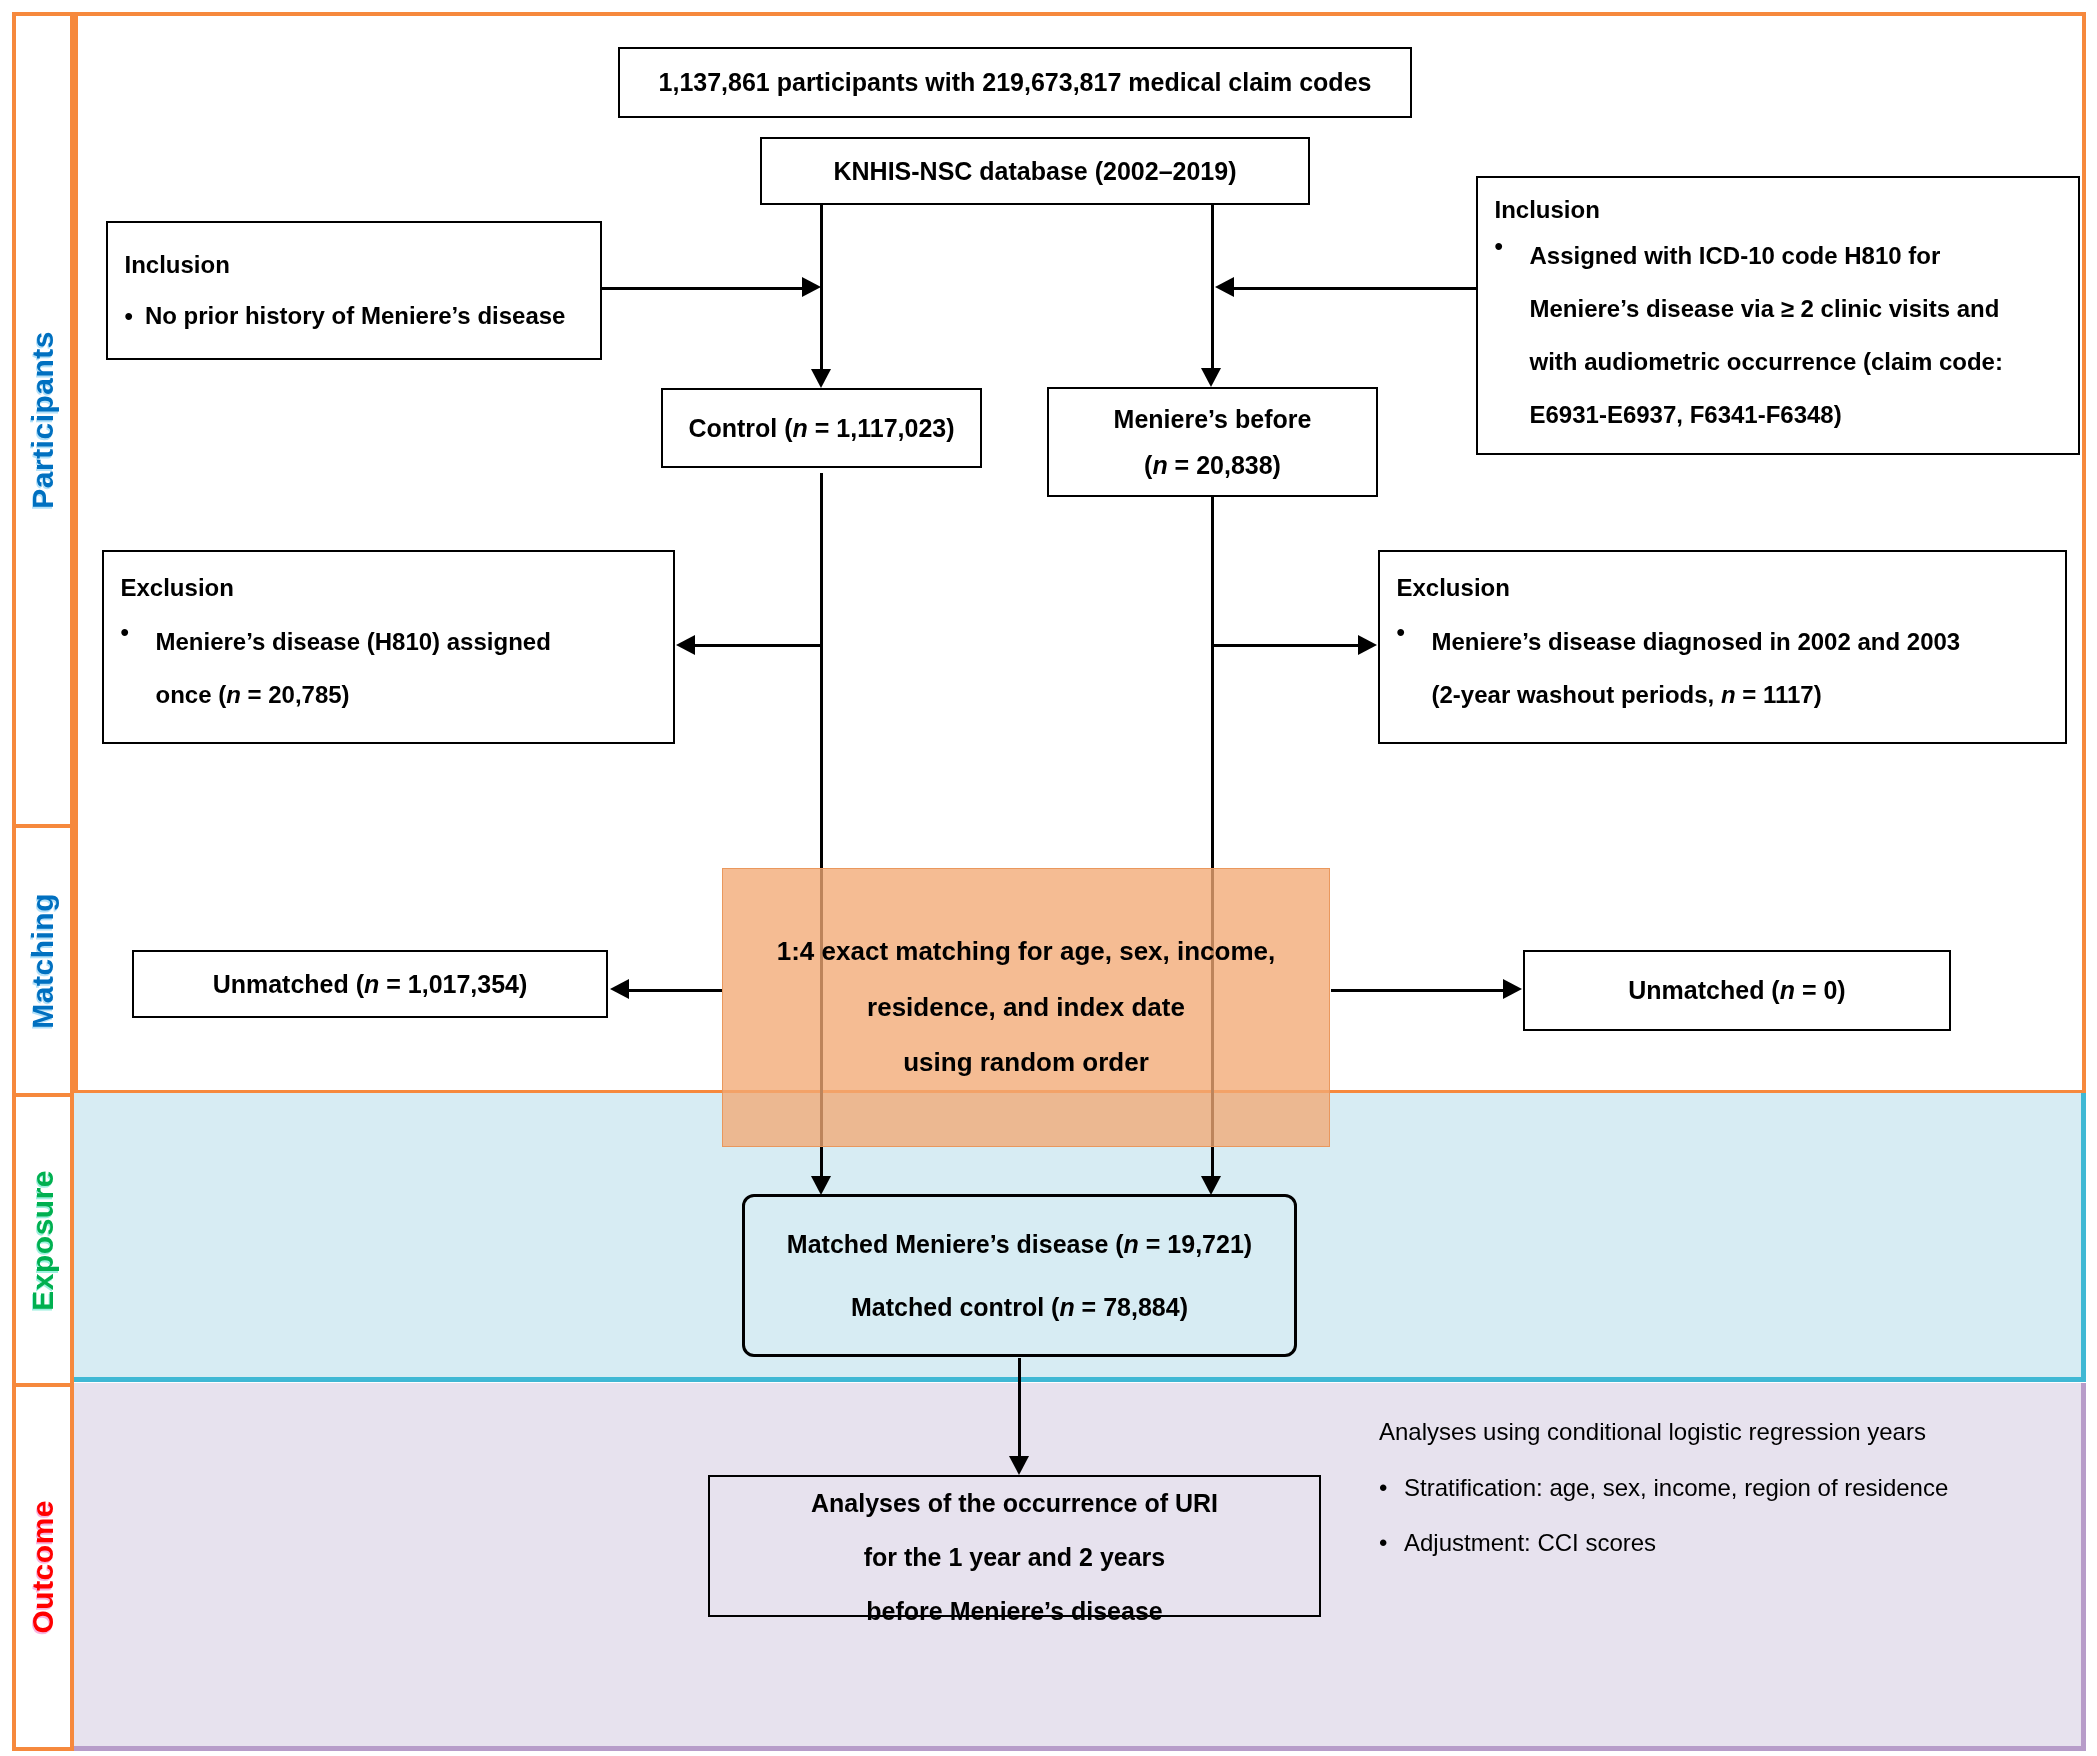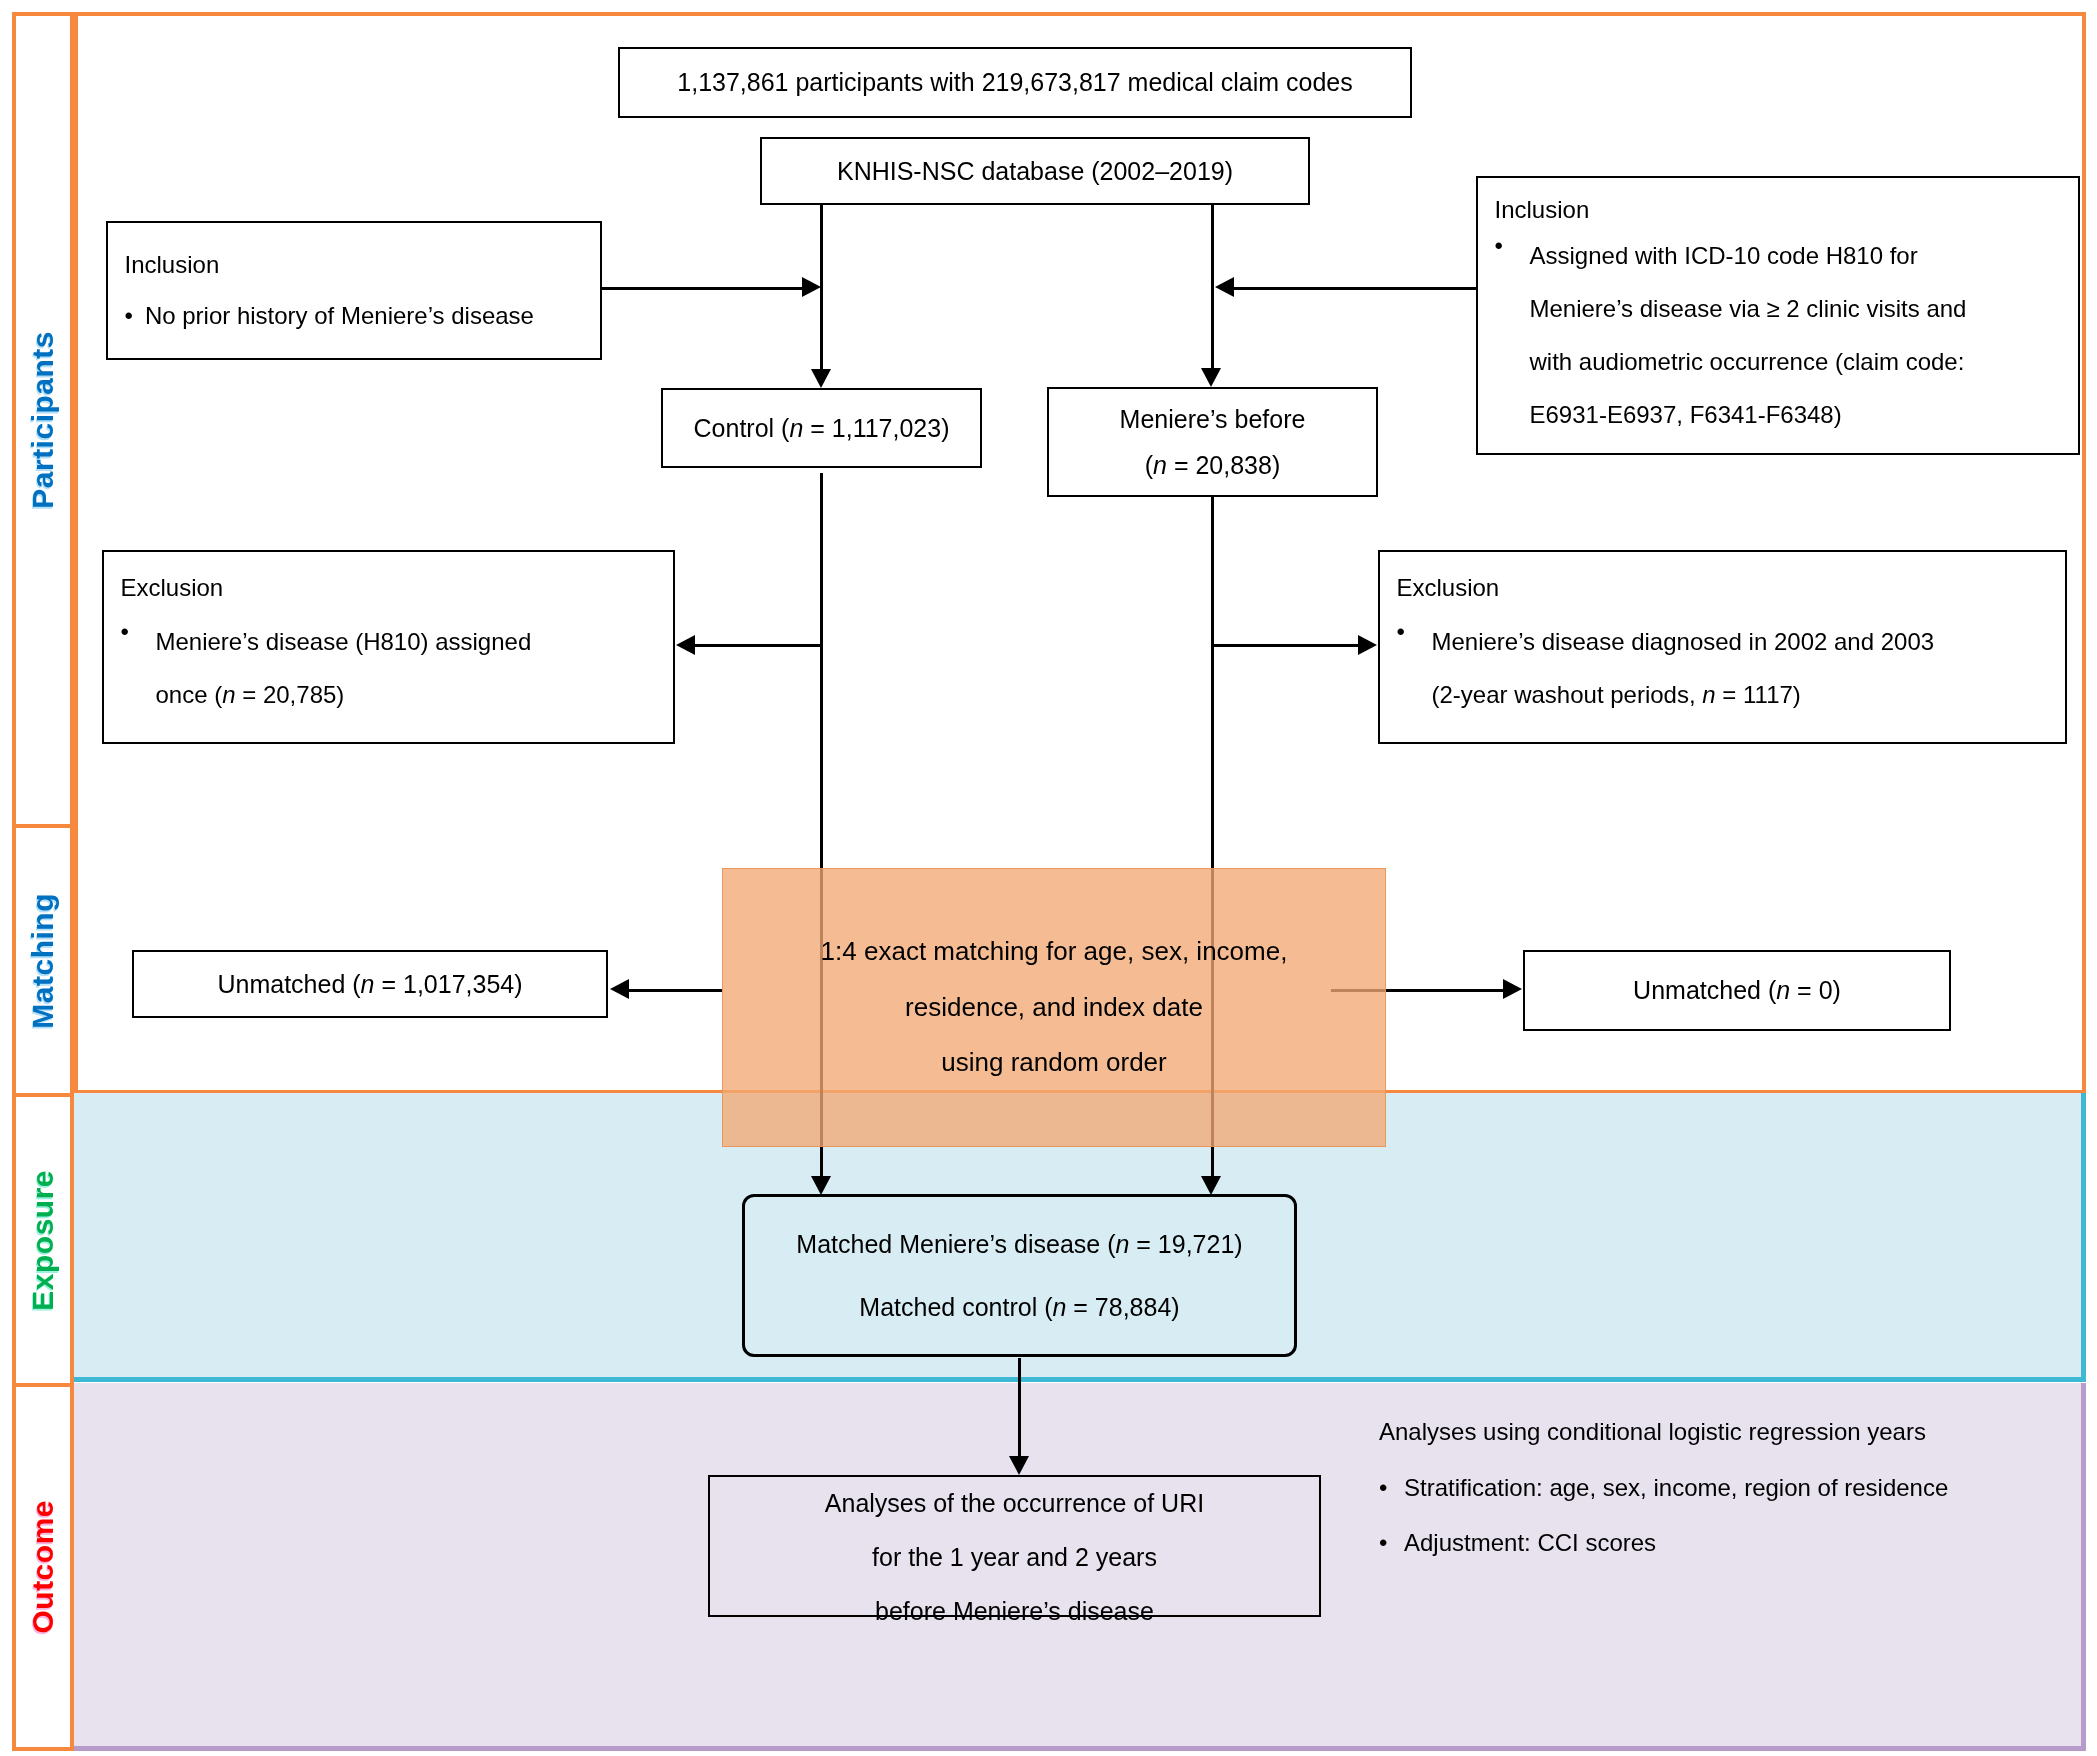--- a/index.html
+++ b/index.html
@@ -22,21 +22,21 @@
   
   .vline,.hline{position:absolute;background:#000;}
   .vline{width:2.9px;}.hline{height:2.9px;}
   .arr{position:absolute;width:0;height:0;}
   .arr-down{border-left:10.7px solid transparent;border-right:10.7px solid transparent;border-top:19.4px solid #000;}
   .arr-left{border-top:10.7px solid transparent;border-bottom:10.7px solid transparent;border-right:19.4px solid #000;}
   .arr-right{border-top:10.7px solid transparent;border-bottom:10.7px solid transparent;border-left:19.4px solid #000;}
   
   .box{position:absolute;border:2.9px solid #000;background:#fff;box-sizing:border-box;
     display:flex;flex-direction:column;align-items:center;justify-content:center;
-    text-align:center;font-size:25px;line-height:1.3;}
+    text-align:center;font-size:25px;line-height:1.3;font-weight:bold;}
   .box.transparent{background:transparent;border-width:3.4px;}
   .bullet-box{align-items:stretch;text-align:left;justify-content:space-evenly;padding:6.8px 16.5px;font-size:24px;}
   .brow{display:flex;align-items:flex-start;}
   .brow .dot{flex:0 0 35px;}
   .brow .dot.small{flex:0 0 20.4px;}
   .btext{flex:1;}
   .btext div{line-height:2.2;}
   .spread div{line-height:2.15;}
   
   .match-box{background:rgba(242,169,116,0.78);border:1.9px solid rgba(233,148,88,0.9);font-size:26px;}
@@ -155,21 +155,21 @@
     <div>Exclusion</div>
     <div class="brow">
       <span class="dot">•</span>
       <span class="btext">
         <div>Meniere’s disease diagnosed in 2002 and 2003</div>
         <div>(2-year washout periods, <i>n</i> = 1117)</div>
       </span>
     </div>
   </div>
 
-  <div class="box match-box spread" style="left:722px;top:868px;width:664px;height:279px;">
+  <div class="box match-box spread" style="left:722px;top:868px;width:608px;height:279px;">
     <div>1:4 exact matching for age, sex, income,</div>
     <div>residence, and index date</div>
     <div>using random order</div>
   </div>
 
   <div class="box" style="left:132px;top:950px;width:476px;height:68px;">
     <div>Unmatched (<i>n</i> = 1,017,354)</div>
   </div>
 
   <div class="box" style="left:1523px;top:950px;width:428px;height:81px;">

